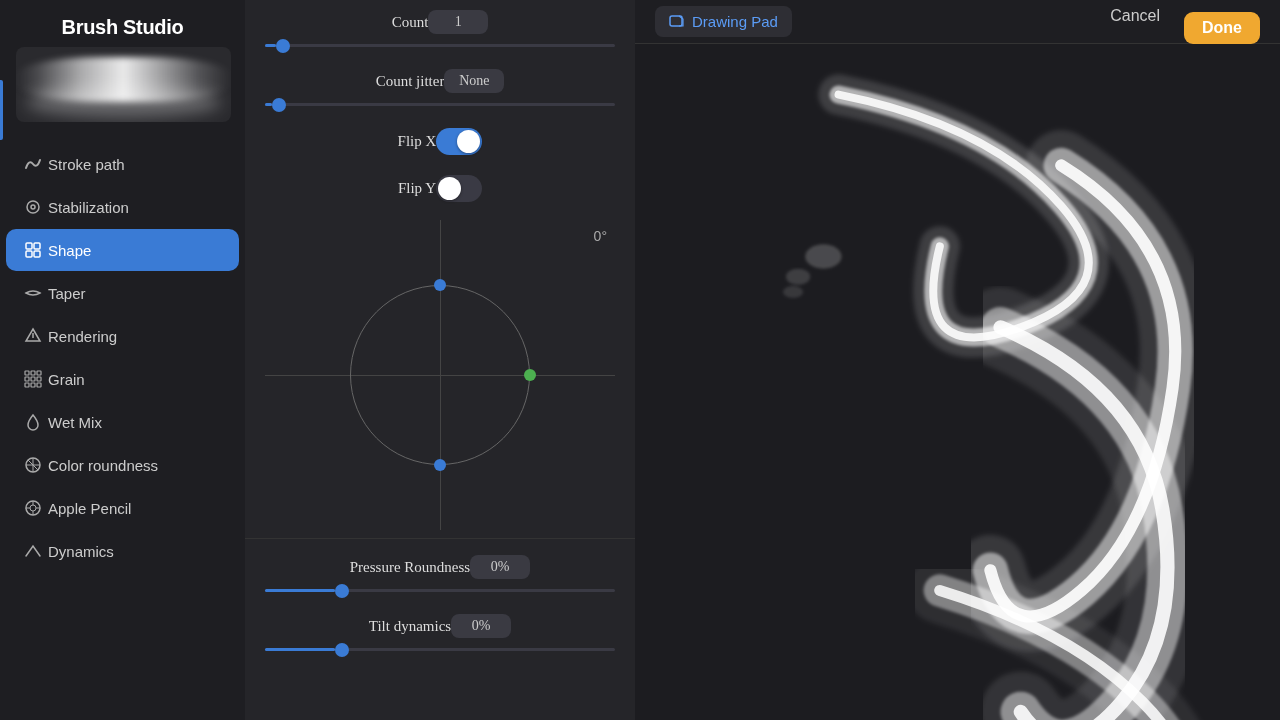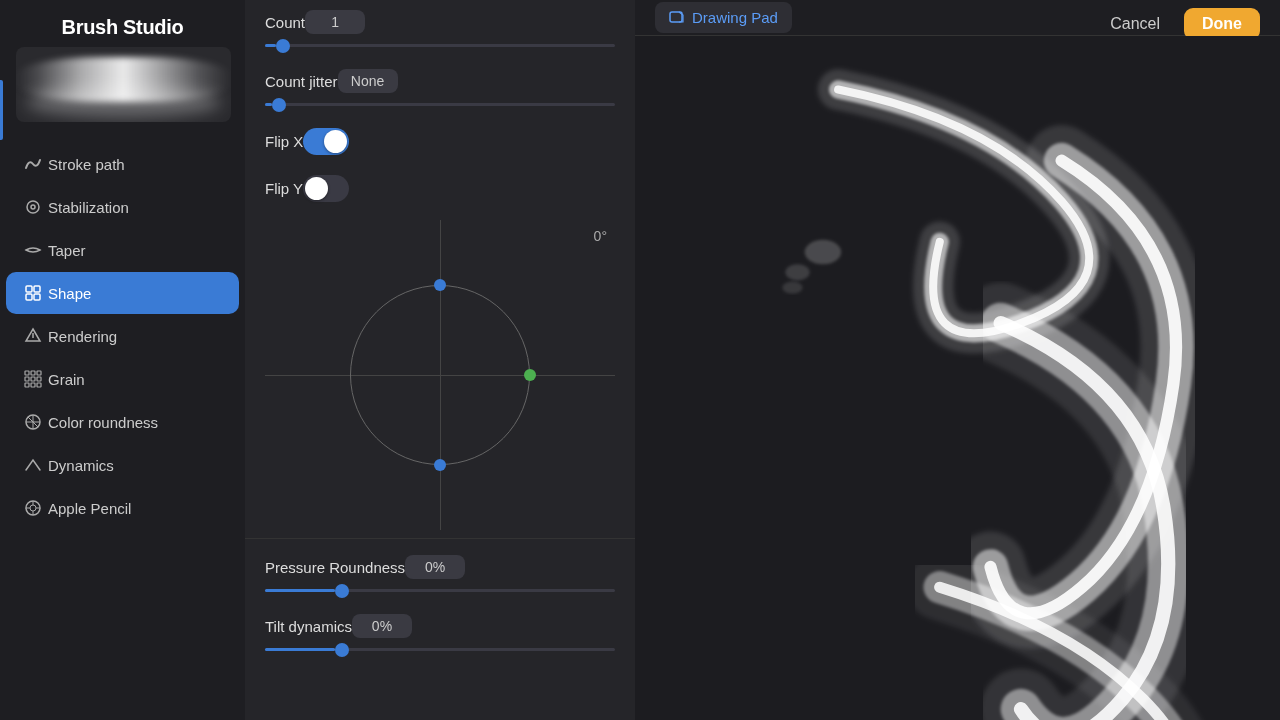--- a/index.html
+++ b/index.html
@@ -118,21 +118,21 @@
 
     
     .main-content {
       flex: 1;
       display: flex;
       flex-direction: column;
     }
 
     
     .top-bar {
-      height: 36px;
+      height: 44px;
       display: flex;
       align-items: center;
       justify-content: space-between;
       padding: 0 20px;
       background: #1e1e22;
       border-bottom: 1px solid #333;
       flex-shrink: 0;
     }
     .drawing-pad-btn {
       display: flex;
@@ -143,21 +143,21 @@
       color: #5b9cf6;
       padding: 7px 14px;
       border-radius: 8px;
       font-size: 15px;
       cursor: pointer;
       font-weight: 500;
     }
     .top-actions {
       display: flex;
       gap: 10px;
-      align-items: flex-end;
+      align-items: flex-start;
     }
     .cancel-btn {
       background: none;
       border: none;
       color: #ccc;
       font-size: 16px;
       cursor: pointer;
       padding: 7px 14px;
     }
     .done-btn {
@@ -178,22 +178,23 @@
       background: #252529;
       height: calc(720px - 0px);
       overflow-y: auto;
       flex-shrink: 0;
       padding: 0;
     }
 
     .setting-row {
       display: flex;
       align-items: center;
-      justify-content: flex-start;
+      justify-content: center;
       padding: 10px 20px;
+      font-family: Liberation Serif, serif;
     }
     .setting-label {
       font-size: 15px;
       color: #ddd;
     }
     .setting-value-badge {
       background: #3a3a42;
       border-radius: 8px;
       padding: 4px 12px;
       font-size: 14px;
@@ -371,38 +372,38 @@
     </div>
     <div class="nav-item">
       <div class="nav-icon">
         <svg width="18" height="18" viewBox="0 0 18 18" fill="none">
           <circle cx="9" cy="9" r="6" stroke="#aaa" stroke-width="1.5"></circle>
           <circle cx="9" cy="9" r="2" stroke="#aaa" stroke-width="1.5"></circle>
         </svg>
       </div>
       <span class="nav-label">Stabilization</span>
     </div>
-    <div class="nav-item">
-      <div class="nav-icon">
-        <svg width="18" height="18" viewBox="0 0 18 18" fill="none">
-          <path d="M2 9 Q9 5 16 9 Q9 13 2 9Z" stroke="#aaa" stroke-width="1.5" fill="none"></path>
-        </svg>
-      </div>
-      <span class="nav-label">Taper</span>
-    </div>
     <div class="nav-item active">
       <div class="nav-icon">
         <svg width="18" height="18" viewBox="0 0 18 18" fill="none">
           <rect x="2" y="2" width="6" height="6" rx="1" stroke="#fff" stroke-width="1.5"></rect>
           <rect x="10" y="2" width="6" height="6" rx="1" stroke="#fff" stroke-width="1.5"></rect>
           <rect x="2" y="10" width="6" height="6" rx="1" stroke="#fff" stroke-width="1.5"></rect>
           <rect x="10" y="10" width="6" height="6" rx="1" stroke="#fff" stroke-width="1.5"></rect>
         </svg>
       </div>
       <span class="nav-label">Shape</span>
+    </div>
+    <div class="nav-item">
+      <div class="nav-icon">
+        <svg width="18" height="18" viewBox="0 0 18 18" fill="none">
+          <path d="M2 9 Q9 5 16 9 Q9 13 2 9Z" stroke="#aaa" stroke-width="1.5" fill="none"></path>
+        </svg>
+      </div>
+      <span class="nav-label">Taper</span>
     </div>
     <div class="nav-item">
       <div class="nav-icon">
         <svg width="18" height="18" viewBox="0 0 18 18" fill="none">
           <polygon points="9,2 16,14 2,14" stroke="#aaa" stroke-width="1.5" fill="none"></polygon>
           <line x1="9" y1="6" x2="9" y2="11" stroke="#aaa" stroke-width="1.5"></line>
         </svg>
       </div>
       <span class="nav-label">Rendering</span>
     </div>
@@ -418,45 +419,53 @@
           <rect x="1" y="13" width="4" height="4" rx="0.5" stroke="#aaa" stroke-width="1.2"></rect>
           <rect x="7" y="13" width="4" height="4" rx="0.5" stroke="#aaa" stroke-width="1.2"></rect>
           <rect x="13" y="13" width="4" height="4" rx="0.5" stroke="#aaa" stroke-width="1.2"></rect>
         </svg>
       </div>
       <span class="nav-label">Grain</span>
     </div>
     <div class="nav-item">
       <div class="nav-icon">
         <svg width="18" height="18" viewBox="0 0 18 18" fill="none">
+          <path d="M9 2 Q14 8 14 12 A5 5 0 0 1 4 12 Q4 8 9 2Z" stroke="#aaa" stroke-width="1.5" fill="none"></path>
+        </svg>
+      </div>
+      <span class="nav-label">Wet Mix</span>
+    </div>
+    <div class="nav-item">
+      <div class="nav-icon">
+        <svg width="18" height="18" viewBox="0 0 18 18" fill="none">
           <circle cx="9" cy="9" r="7" stroke="#aaa" stroke-width="1.5"></circle>
           <path d="M9 2 L9 16" stroke="#aaa" stroke-width="1"></path>
           <path d="M2 9 L16 9" stroke="#aaa" stroke-width="1"></path>
           <path d="M4 4 L14 14" stroke="#aaa" stroke-width="1"></path>
         </svg>
       </div>
       <span class="nav-label">Color roundness</span>
     </div>
     <div class="nav-item">
       <div class="nav-icon">
         <svg width="18" height="18" viewBox="0 0 18 18" fill="none">
-          <path d="M2 14 L9 4 L16 14" stroke="#aaa" stroke-width="1.5" fill="none" stroke-linecap="round"></path>
-        </svg>
-      </div>
-      <span class="nav-label">Dynamics</span>
-    </div>
-    <div class="nav-item">
-      <div class="nav-icon">
-        <svg width="18" height="18" viewBox="0 0 18 18" fill="none">
           <circle cx="9" cy="9" r="7" stroke="#aaa" stroke-width="1.5"></circle>
           <circle cx="9" cy="9" r="3" stroke="#aaa" stroke-width="1"></circle>
           <path d="M9 2 L9 6M9 12 L9 16M2 9 L6 9M12 9 L16 9" stroke="#aaa" stroke-width="1"></path>
         </svg>
       </div>
       <span class="nav-label">Apple Pencil</span>
+    </div>
+    <div class="nav-item">
+      <div class="nav-icon">
+        <svg width="18" height="18" viewBox="0 0 18 18" fill="none">
+          <path d="M2 14 L9 4 L16 14" stroke="#aaa" stroke-width="1.5" fill="none" stroke-linecap="round"></path>
+        </svg>
+      </div>
+      <span class="nav-label">Dynamics</span>
     </div>
   </div>
 </div>
 
 <div class="settings-panel">
 
   <div class="setting-row">
     <span class="setting-label">Count</span>
     <span class="setting-value-badge">1</span>
   </div>

